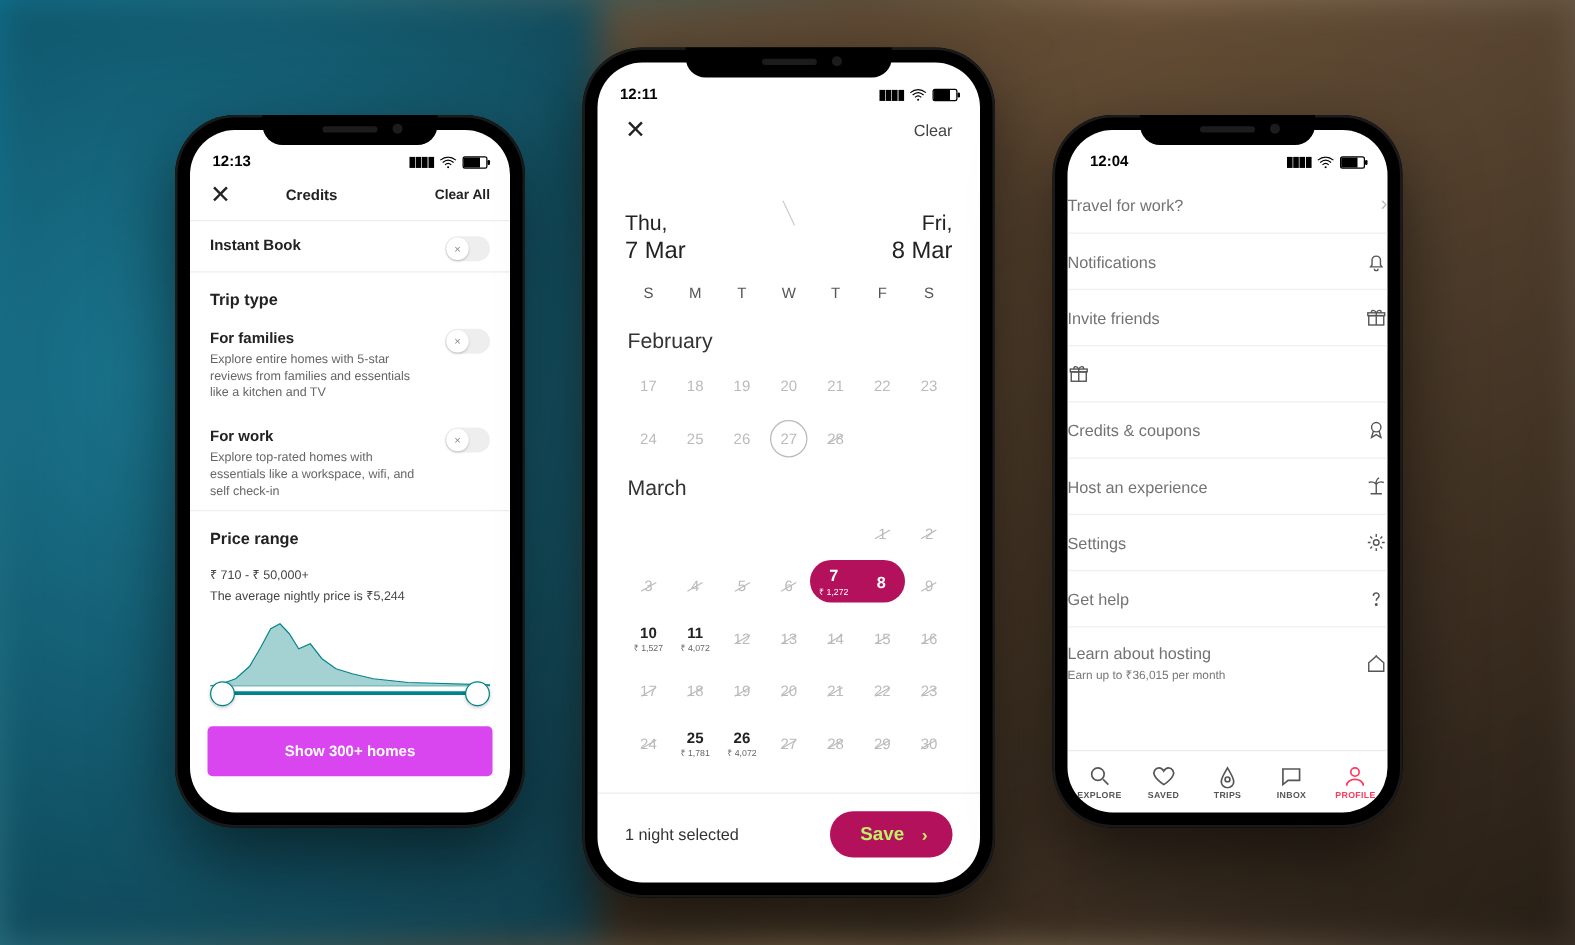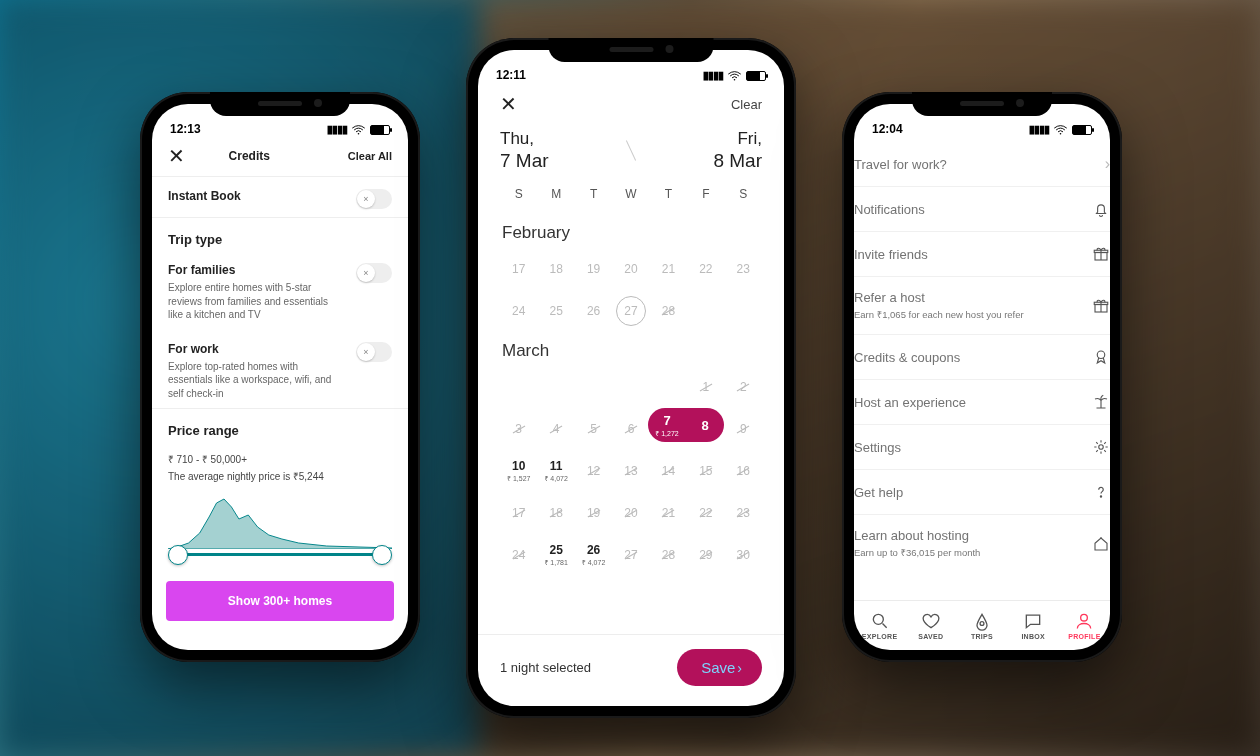--- a/index.html
+++ b/index.html
@@ -62,21 +62,21 @@
   .track { position:absolute; left:10px; right:10px; top:10px; height:3px; background:#008489; border-radius:2px; }
   .thumb { position:absolute; top:2px; width:20px; height:20px; background:#fff; border:1px solid #008489; border-radius:50%;
            box-shadow:0 1px 3px rgba(0,0,0,.25); }
   .cta { margin:14px -2px 0; background:#d946ef; color:#fff; text-align:center; padding:13px 0; border-radius:4px;
          font-weight:600; font-size:12px; }
 
   
   .hdr2 { display:flex; justify-content:space-between; align-items:center; padding:10px 0 6px; }
   .hdr2 .clear { font-size:13px; color:#444; }
   .daterow { display:flex; justify-content:space-between; align-items:center; padding:8px 0 14px; }
-  .daterow .blk { font-size:19px; line-height:1.25; }
+  .daterow .blk { font-size:19px; line-height:1.25;margin-top:40px; }
   .daterow .blk div:first-child { font-size:17px; color:#222; }
   .daterow .blk:last-child { text-align:right; }
   .daterow .sep { width:22px; height:1px; background:#ccc; transform:rotate(65deg); }
   .dow { display:grid; grid-template-columns:repeat(7,1fr); font-size:12px; color:#555; padding-bottom:10px; }
   .dow span { text-align:center; }
   .mname { font-size:17px; padding:12px 0 8px 2px; color:#333; }
   .cal { display:grid; grid-template-columns:repeat(7,1fr); row-gap:6px; font-size:12px; }
   .cell { height:36px; display:flex; flex-direction:column; align-items:center; justify-content:center; position:relative; color:#999; }
   .cell.d { color:#bbb; }
   .cell.av { color:#222; font-weight:600; }
@@ -86,22 +86,22 @@
   .cell.strike { color:#bbb; }
   .cell.strike::after { content:""; position:absolute; width:14px; height:1px; background:#bbb; transform:rotate(-30deg); }
   .selrange { position:relative; }
   .pill { position:absolute; background:#b3115b; border-radius:20px; display:flex; color:#fff; }
   .pill .half { flex:1; display:flex; flex-direction:column; align-items:center; justify-content:center; }
   .pill .half .n { font-weight:700; font-size:13px; }
   .pill .half .p { font-size:7px; margin-top:1px; }
   .savebar { padding:14px 22px 20px; display:flex; align-items:center; justify-content:space-between;
              border-top:1px solid rgba(0,0,0,.07); }
   .savebar .txt { font-size:13px; color:#333; }
-  .savebtn { background:#b3115b; color:#7dd3fc; padding:10px 20px 10px 24px; border-radius:24px; font-weight:400;
-             font-size:15px; display:flex; align-items:center; gap:2px; }
+  .savebtn { background:#b3115b; color:#bef264; padding:10px 20px 10px 24px; border-radius:24px; font-weight:700;
+             font-size:15px; display:flex; align-items:center; gap:14px; }
   .savebtn .chev { font-size:14px; }
 
   
   .plist { padding:4px 0 0; }
   .prow { display:flex; align-items:center; justify-content:space-between; padding:13px 0;
           border-bottom:1px solid #f0f0f0; }
   .prow .lab { font-size:13px; color:#737373; }
   .prow .sub { font-size:9.5px; color:#777; margin-top:3px; }
   .prow .ico { width:18px; height:18px; color:#555; stroke:#555; }
   .tabbar { height:50px; border-top:1px solid rgba(0,0,0,.08); display:flex; }
@@ -358,24 +358,20 @@
           <div>
               <div class="lab">Invite friends</div>
             </div>
           <svg class="ico" viewBox="0 0 24 24" fill="none" stroke-width="1.5">
               <rect x="4" y="10" width="16" height="10"></rect>
               <rect x="3" y="7" width="18" height="3"></rect>
               <path d="M12 7v13M12 7c-2-4-6-3-5 0M12 7c2-4 6-3 5 0"></path>
             </svg>
         </div>
         <div class="prow">
-          <div>
-            <div class="lab">Refer a host</div>
-            <div class="sub">Earn ₹1,065 for each new host you refer</div>
-          </div>
           <svg class="ico" viewBox="0 0 24 24" fill="none" stroke-width="1.5">
               <rect x="4" y="10" width="16" height="10"></rect>
               <rect x="3" y="7" width="18" height="3"></rect>
               <path d="M12 7v13M12 7c-2-4-6-3-5 0M12 7c2-4 6-3 5 0"></path>
             </svg>
         </div>
         <div class="prow">
           <div>
               <div class="lab">Credits &amp; coupons</div>
             </div>

